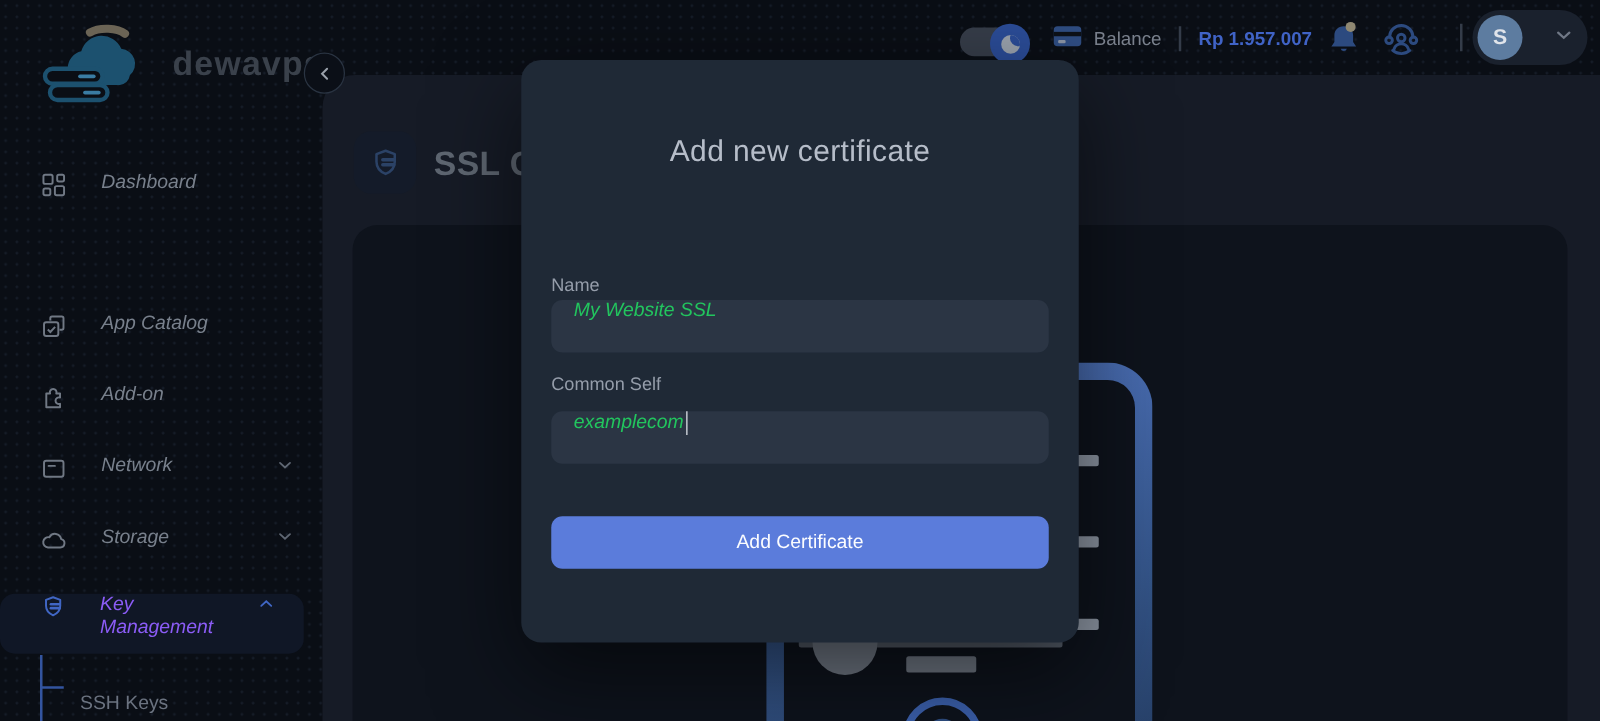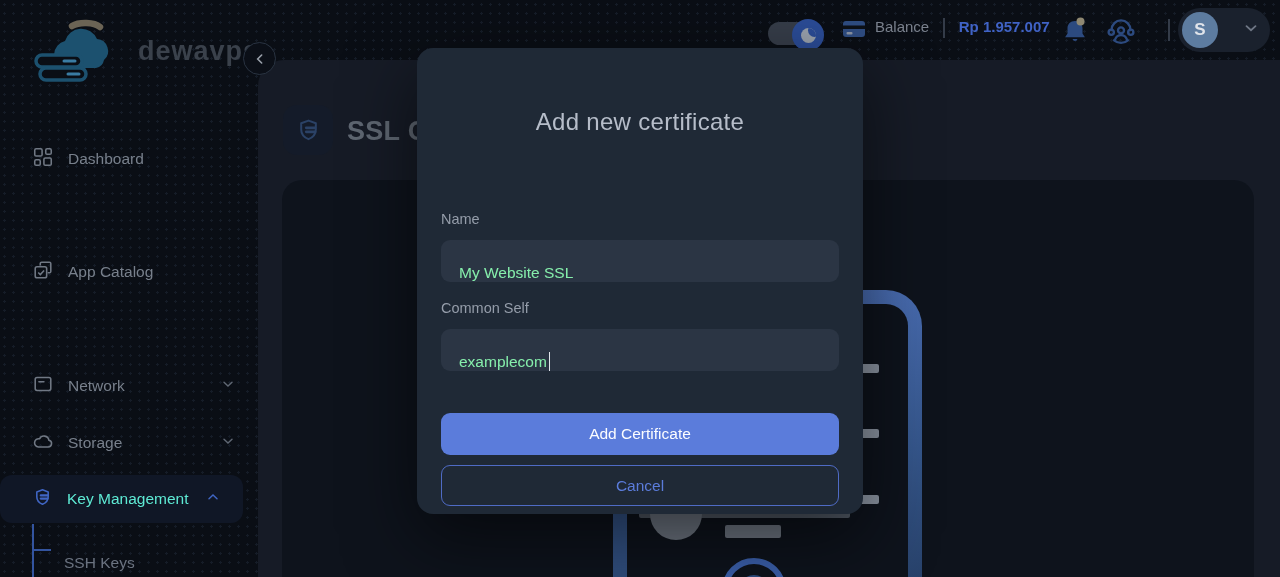--- a/index.html
+++ b/index.html
@@ -28,47 +28,47 @@
 
   .toggle { left:768px; top:19px; width:56px; height:32px; cursor:pointer; }
   .toggle-track { position:absolute; left:0; top:3px; width:42px; height:23px; border-radius:12px; background:#363d49; }
   .toggle-knob {
     position:absolute; right:0; top:0; width:32px; height:32px; border-radius:50%;
     background:#2b4c97; display:flex; align-items:center; justify-content:center;
   }
   .moon { position:relative; width:15px; height:15px; border-radius:50%; background:#9aa2ad; overflow:hidden; }
   .moon::after { content:""; position:absolute; left:7px; top:-4px; width:13px; height:13px; border-radius:50%; background:#2b4c97; }
 
-  .balance-group { left:842px; top:18px; display:flex; gap:9px; height:26px; }
+  .balance-group { left:842px; top:18px; display:flex; align-items:center; gap:9px; height:26px; }
   .balance-label { font-size:15px; color:#7b828e; }
   .tb-divider { width:1.5px; height:20px; background:#343c49; margin:0 5px; }
   .balance-value { font-size:15px; font-weight:bold; color:#4063c6; }
 
   .bell-btn { left:1060px; top:15px; width:30px; height:32px; cursor:pointer; }
   .support-btn { left:1106px; top:16px; width:30px; height:30px; cursor:pointer; }
   .tb-divider2 { left:1168px; top:19px; width:1.5px; height:22px; background:#343c49; }
 
   .avatar-pill {
     left:1178px; top:8px; width:92px; height:44px; border-radius:22px; background:#1a212d;
     display:flex; align-items:center; padding:0 10px 0 4px; justify-content:space-between; cursor:pointer;
   }
   .avatar {
     width:36px; height:36px; border-radius:50%; background:#5d7ca0;
     display:flex; align-items:center; justify-content:center;
     color:#e0e4ea; font-weight:bold; font-size:17px;
   }
 
   
   .nav-item {
-    left:0; width:258px; height:44px; display:flex; align-items:center;
-    padding:0 22px 0 32px; gap:14px; cursor:pointer; color:#78808c;
+    left:0; width:258px; height:44px; display:flex; 
+    padding:0 22px 0 32px; gap:27px; cursor:pointer; color:#78808c;font-style:italic;
   }
   .nav-label { font-size:15.5px; flex:1; }
   .nav-item.active-wrap { left:0; top:475px; width:243px; height:48px; background:#101726; border-radius:12px; color:#4066c4; }
-  .nav-item.active-wrap .nav-label { color:#5eead4; }
+  .nav-item.active-wrap .nav-label { color:#8b5cf6; }
   .tree-v { left:32px; top:524px; width:2px; height:53px; background:#33549f; }
   .tree-h { left:32px; top:549px; width:19px; height:2px; background:#33549f; }
   .sub-item { left:0; top:536px; width:243px; height:36px; display:flex; align-items:flex-end; padding-left:64px; color:#6b7380; font-size:15.5px; cursor:pointer; }
 
   
   .content {
     left:258px; top:60px; width:1022px; height:517px;
     background:#161b26; border-top-left-radius:26px;
   }
   .page-icon-box {
@@ -108,21 +108,21 @@
     background:#1f2936; box-shadow:0 24px 70px rgba(0,0,0,0.55); z-index:20;
   }
   .modal-title { left:0; top:60px; width:100%; text-align:center; font-size:24px; font-weight:500; color:#b6bdc9; letter-spacing:0.3px; }
   .tabs { left:24px; top:109px; width:398px; height:36px; border-radius:18px; background:#2c3846; display:flex; }
   .tab { flex:1; display:flex; align-items:center; justify-content:center; font-size:15px; cursor:pointer; border-radius:18px; }
   .tab.active { background:#212c3b; border:2px solid #5b8df5; color:#5b8df5; flex:0 0 193px; }
   .tab.inactive { color:#7e8795; }
   .field-label { left:24px; font-size:14.5px; color:#959daa; }
   .text-input {
     left:24px; width:398px; height:42px; border-radius:9px; background:#2b3544;
-    display:flex; align-items:flex-end; padding:0 18px; font-size:15.5px; color:#86efac; cursor:text;
+    display:flex; align-items:flex-start; padding:0 18px; font-size:15.5px; color:#22c55e; cursor:text;font-style:italic;
   }
   .caret { display:inline-block; width:1.5px; height:19px; background:#e2e6ec; margin-left:2px; vertical-align:middle; }
   .btn-primary {
     left:24px; top:365px; width:398px; height:42px; border-radius:9px; background:#5b7cdb;
     border:none; color:#fcfdff; font-size:15.5px; cursor:pointer;
     display:flex; align-items:center; justify-content:center; font-family:"Liberation Sans", sans-serif;
   }
   .btn-outline {
     left:24px; top:417px; width:398px; height:41px; border-radius:9px; background:transparent;
     border:1.5px solid #4f6bc5; color:#5b7cdb; font-size:15.5px; cursor:pointer;
@@ -217,20 +217,28 @@
     <span>
       <svg width="22" height="22" viewBox="0 0 24 24" fill="none" stroke="#707884" stroke-width="1.7">
         <path d="M9 7 V5 a1.5 1.5 0 0 1 1.5-1.5 H19 a1.5 1.5 0 0 1 1.5 1.5 v8.5 a1.5 1.5 0 0 1-1.5 1.5 H17"></path>
         <rect x="3.5" y="8.5" width="12.5" height="12" rx="2"></rect>
         <polyline points="6.8,14.8 9,17 13.2,12.5"></polyline>
       </svg>
     </span>
     <span class="nav-label">App Catalog</span>
   </div>
 
+  <div class="abs nav-item" style="top:307px">
+    <span>
+      <svg width="22" height="22" viewBox="0 0 24 24" fill="none" stroke="#707884" stroke-width="1.7" stroke-linejoin="round">
+        <path d="M5.5 8.5 h3.3 a2.9 2.9 0 1 1 5.4 0 h3.3 v3.6 a2.9 2.9 0 1 0 0 5.4 v3 H5.5 z"></path>
+      </svg>
+    </span>
+    <span class="nav-label">Add-on</span>
+  </div>
 
   <div class="abs nav-item" style="top:364px">
     <span>
       <svg width="22" height="22" viewBox="0 0 24 24" fill="none" stroke="#707884" stroke-width="1.7" stroke-linecap="round">
         <rect x="3.5" y="5" width="17" height="14" rx="2"></rect>
           <line x1="7.5" y1="9.5" x2="13" y2="9.5"></line>
       </svg>
     </span>
     <span class="nav-label">Network</span>
     <span>
@@ -310,28 +318,27 @@
   <div class="abs collapse-btn">
     <svg width="16" height="16" viewBox="0 0 24 24" fill="none" stroke="#9aa1ab" stroke-width="2.4" stroke-linecap="round">
         <polyline points="14.5,6 8.5,12 14.5,18"></polyline>
       </svg>
   </div>
 
   <div class="abs modal dots">
     <div class="abs modal-title">Add new certificate</div>
 
 
-    <div class="abs field-label" style="top:163px">Name</div>
+    <div class="abs field-label" style="top:173px">Name</div>
     <div class="abs text-input" style="top:192px">
       <span>My Website SSL</span>
     </div>
 
     <div class="abs field-label" style="top:252px">Common Self</div>
     <div class="abs text-input" style="top:281px">
       <span>examplecom</span>
       <span class="caret"></span>
     </div>
 
     <button class="abs btn-primary">Add Certificate</button>
-    <button class="abs btn-outline">Cancel</button>
   </div>
 
 </div>
 
 </body></html>

